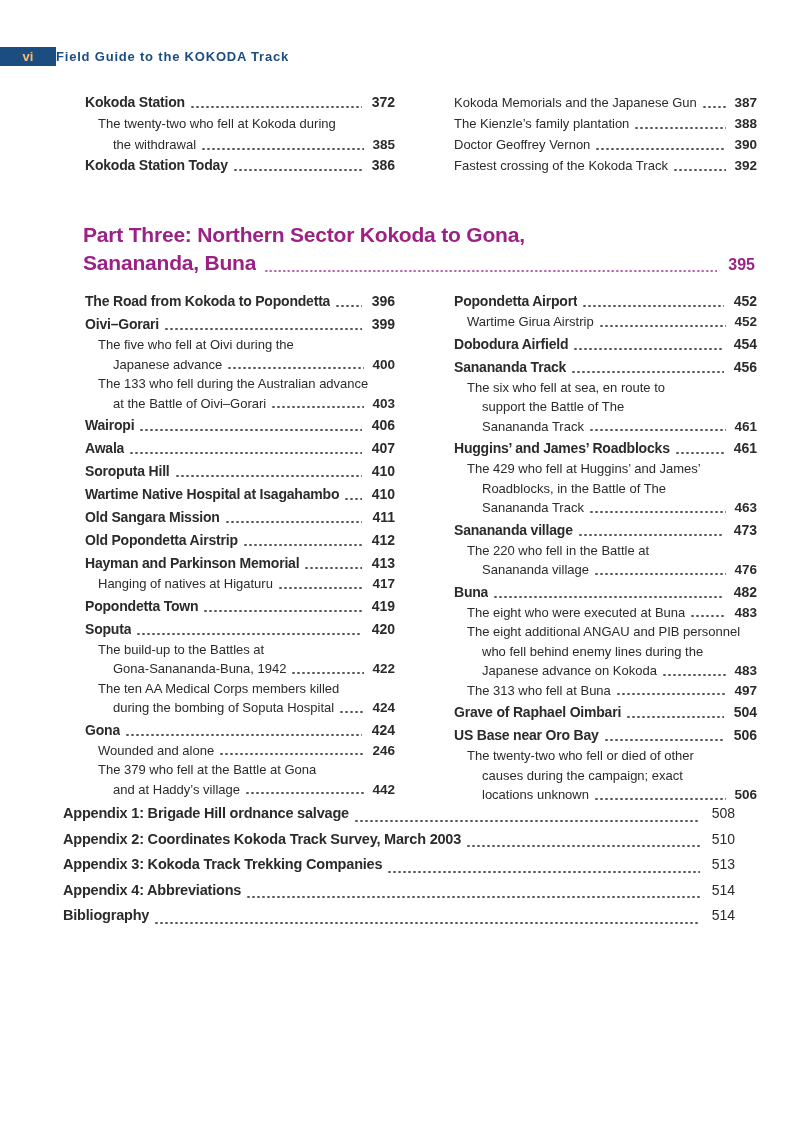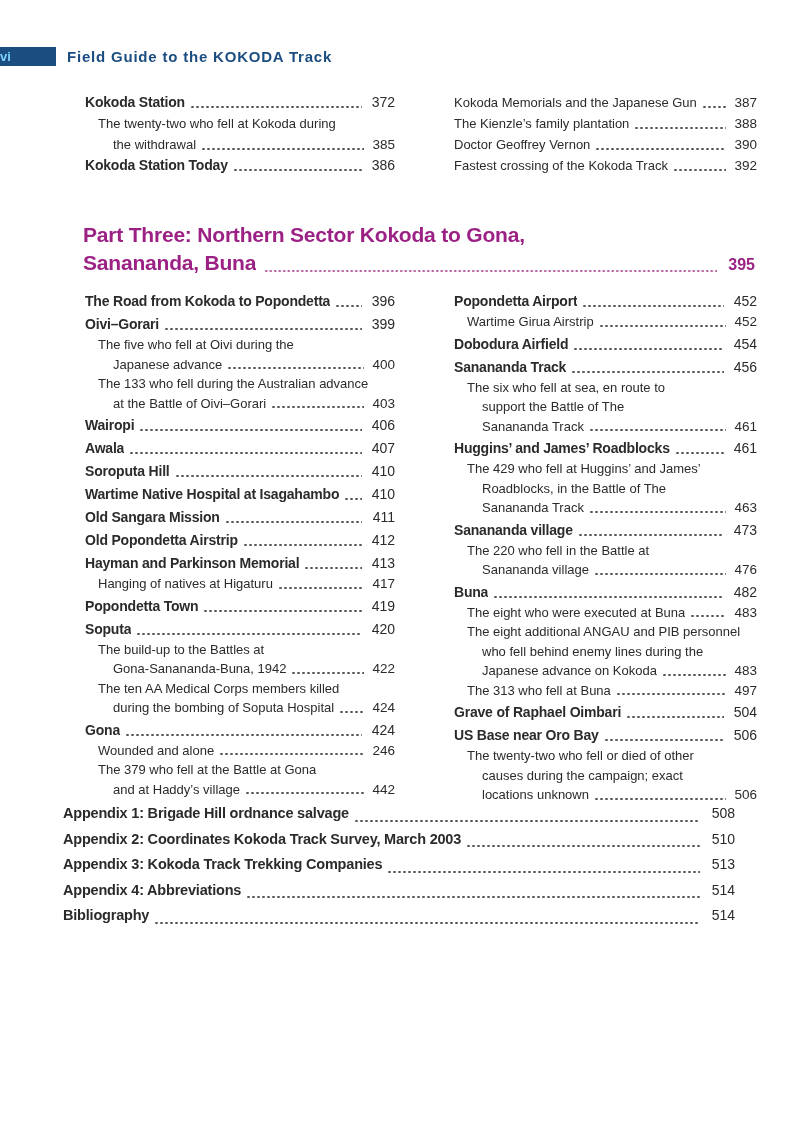--- a/index.html
+++ b/index.html
@@ -5,43 +5,43 @@
   :root { --blue:#1b4d81; --magenta:#9c2185; --ink:#2b2b2b; --dot:#555; }
   html,body { margin:0; padding:0; background:#fff; }
   .page {
     position:relative; width:800px; height:1135px; background:#fff; overflow:hidden;
     font-family:"Liberation Sans","DejaVu Sans",sans-serif; color:var(--ink);
   }
 
   
   .header { position:absolute; top:47px; left:0; display:flex; align-items:center; }
   .badge {
-    width:56px; height:19px; background:var(--blue); color:#7dd3fc;
-    display:flex; align-items:center; 
+    width:56px; height:19px; background:var(--blue); color:#fdba74;
+    display:flex; align-items:center; justify-content:center;
     font-size:13px; font-weight:bold;
   }
-  .htitle { margin-left:11px; color:var(--blue); font-size:15px; font-weight:bold; letter-spacing:0.8px; }
+  .htitle { color:var(--blue); font-size:13px; font-weight:bold; letter-spacing:0.8px; }
 
   
   .cols { position:absolute; left:63px; width:672px; display:flex;margin-left:22px; }
   .intro-sec { top:92px; }
   .main-sec { top:289px; }
   .colL { width:310px; margin-right:59px; flex:0 0 auto; }
   .colR { width:303px; flex:0 0 auto; }
 
   
   .toc-entry .line { line-height:19.5px; font-size:13px; }
   .toc-entry.b .line { line-height:21px; font-size:14px; font-weight:bold; letter-spacing:-0.2px; }
   .intro-sec .toc-entry .line { line-height:21px; }
   .main-sec .toc-entry.b { margin-top:2px; }
   .ind .line { padding-left:13px; }
   .ind .line.cont { padding-left:28px; }
   .leader { display:flex; align-items:baseline; }
   .label { white-space:nowrap; flex:0 1 auto; overflow:hidden; }
-  .pnum { font-weight:normal; font-size:14px; letter-spacing:0; flex:0 0 auto; min-width:30px; text-align:right; }
+  .pnum { font-weight:bold; font-size:14px; letter-spacing:0; flex:0 0 auto; min-width:30px; text-align:right; }
   .toc-entry.s .pnum { font-size:13.5px; min-width:28px; }
   .dots {
     flex:1 1 auto; min-width:4px; height:4px; align-self:flex-end; margin:0 3px 4px 5px;
     background-image:radial-gradient(circle, var(--dot) 1px, rgba(255,255,255,0) 1.4px);
     background-size:5px 4px; background-repeat:repeat-x; background-position:0 100%;
   }
 
   
   .part {
     position:absolute; left:63px; width:672px; top:221px;

